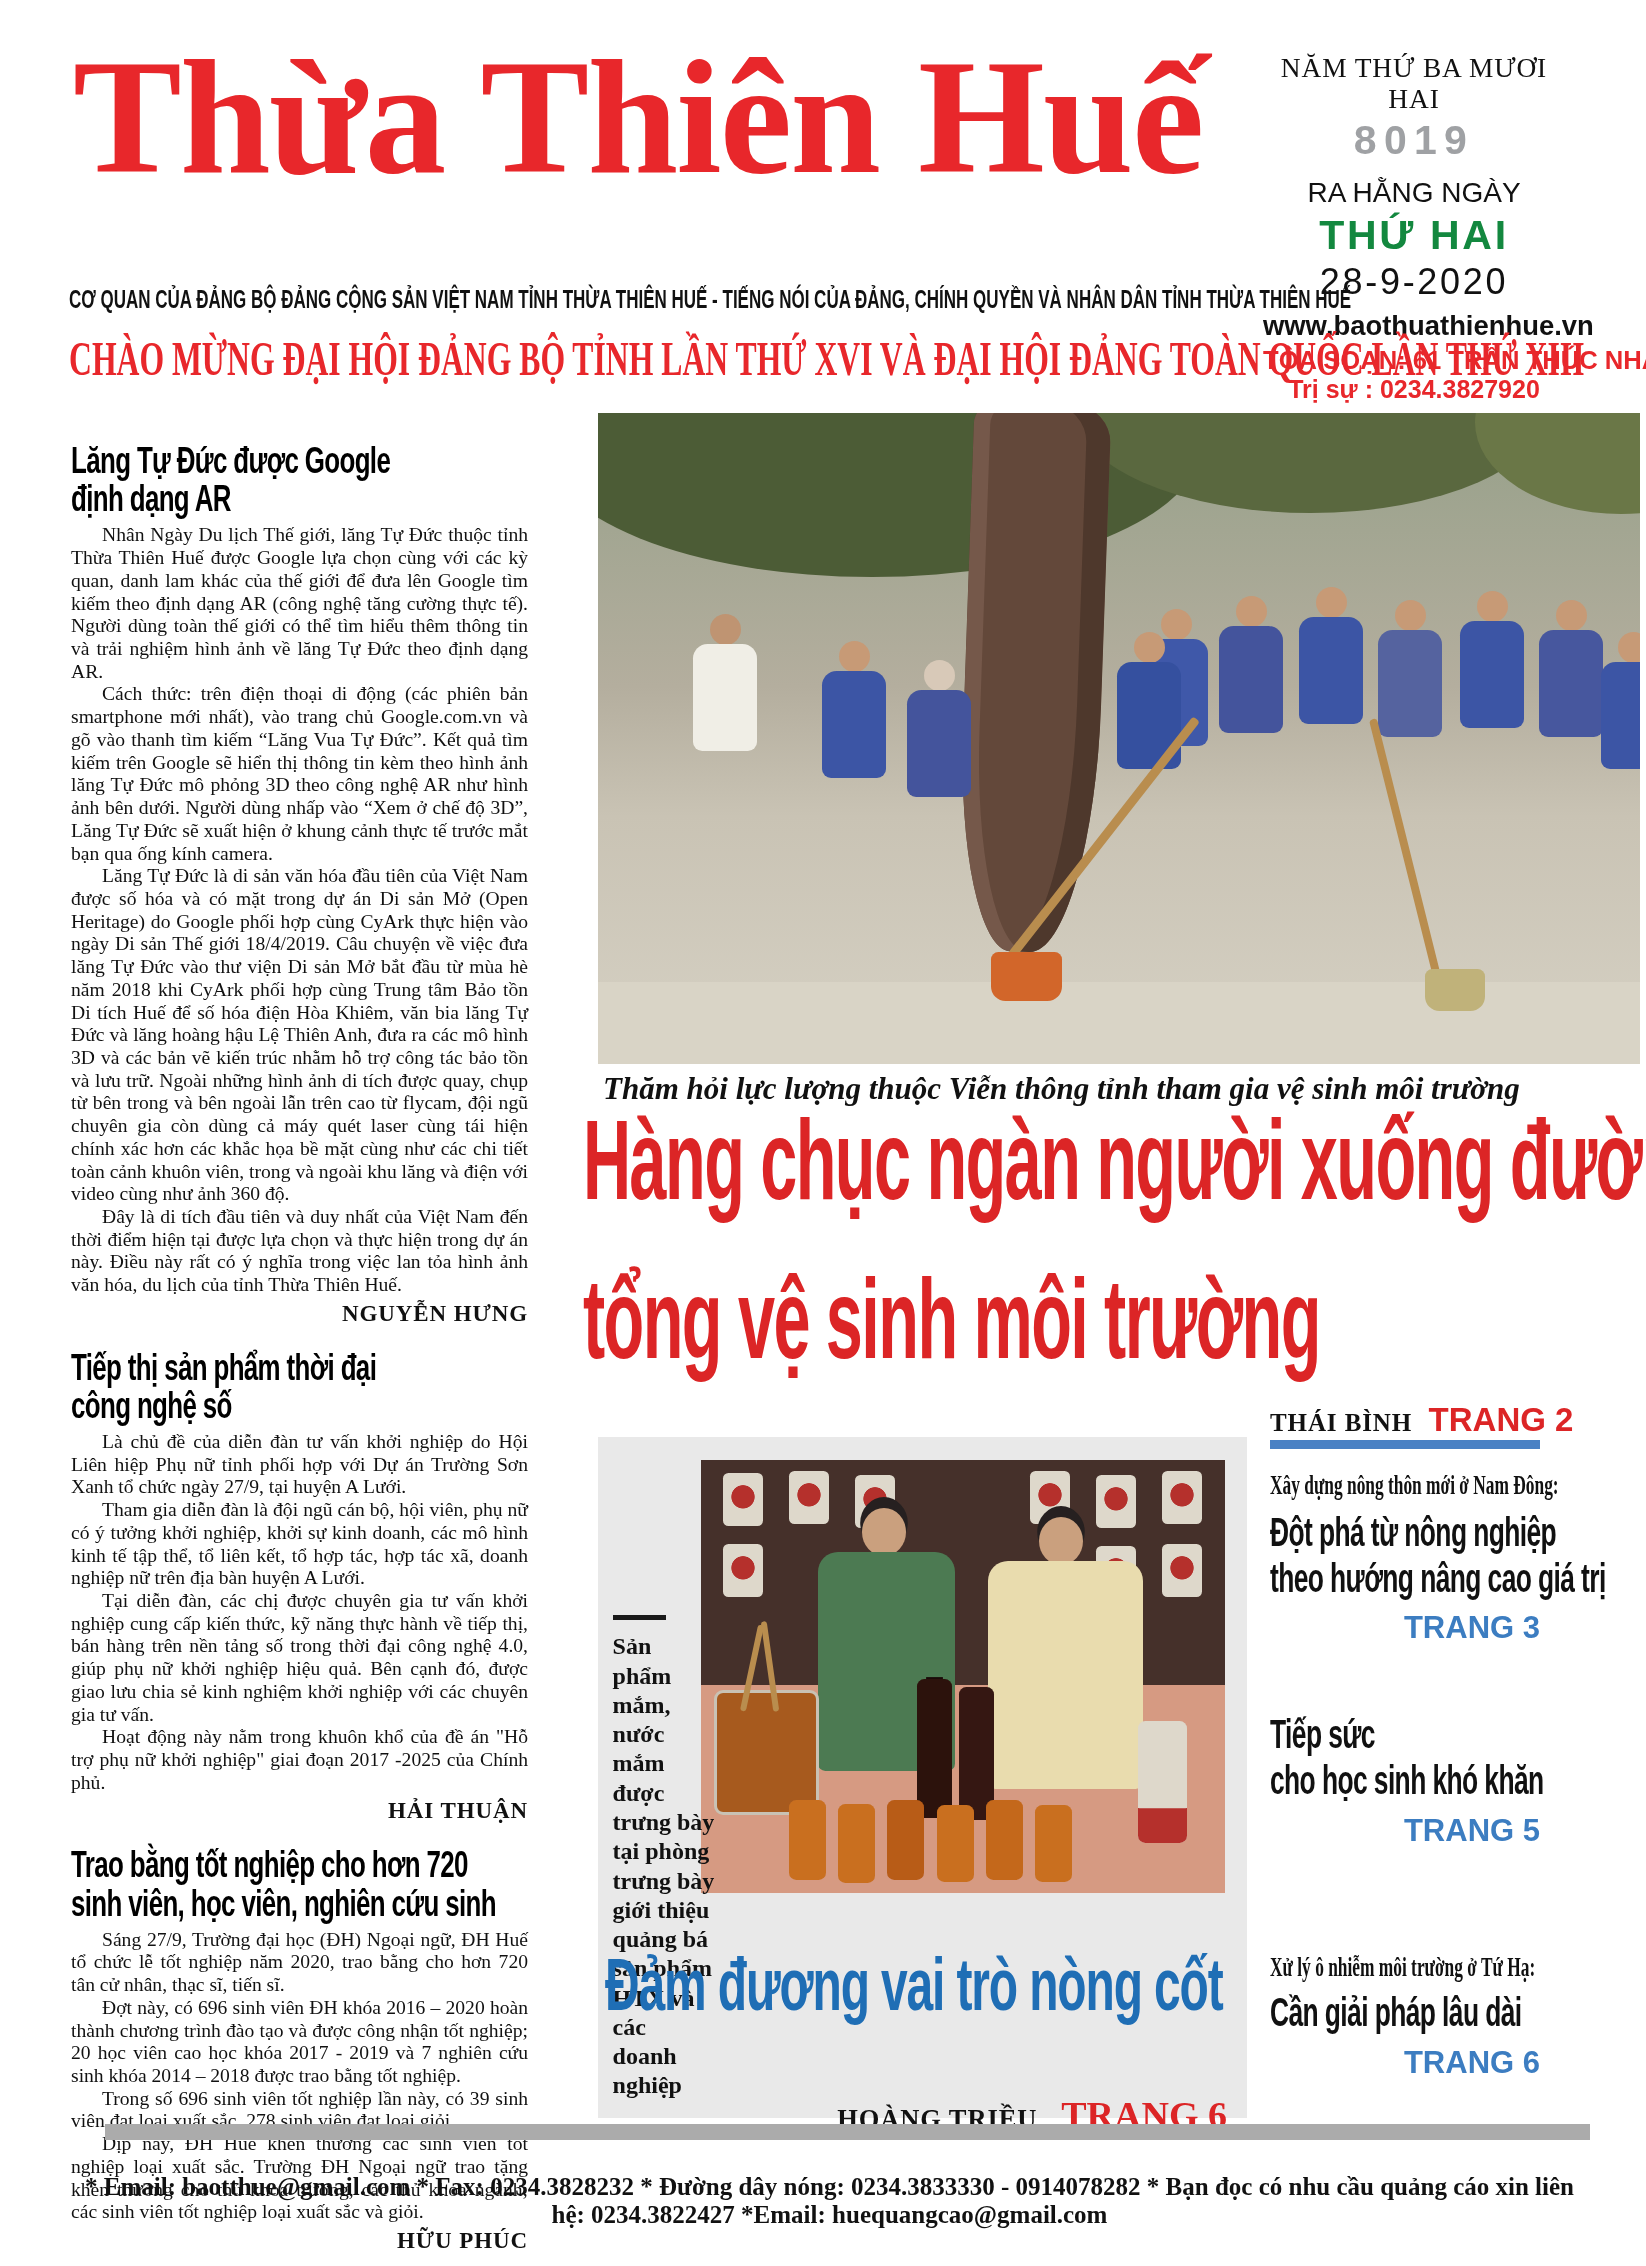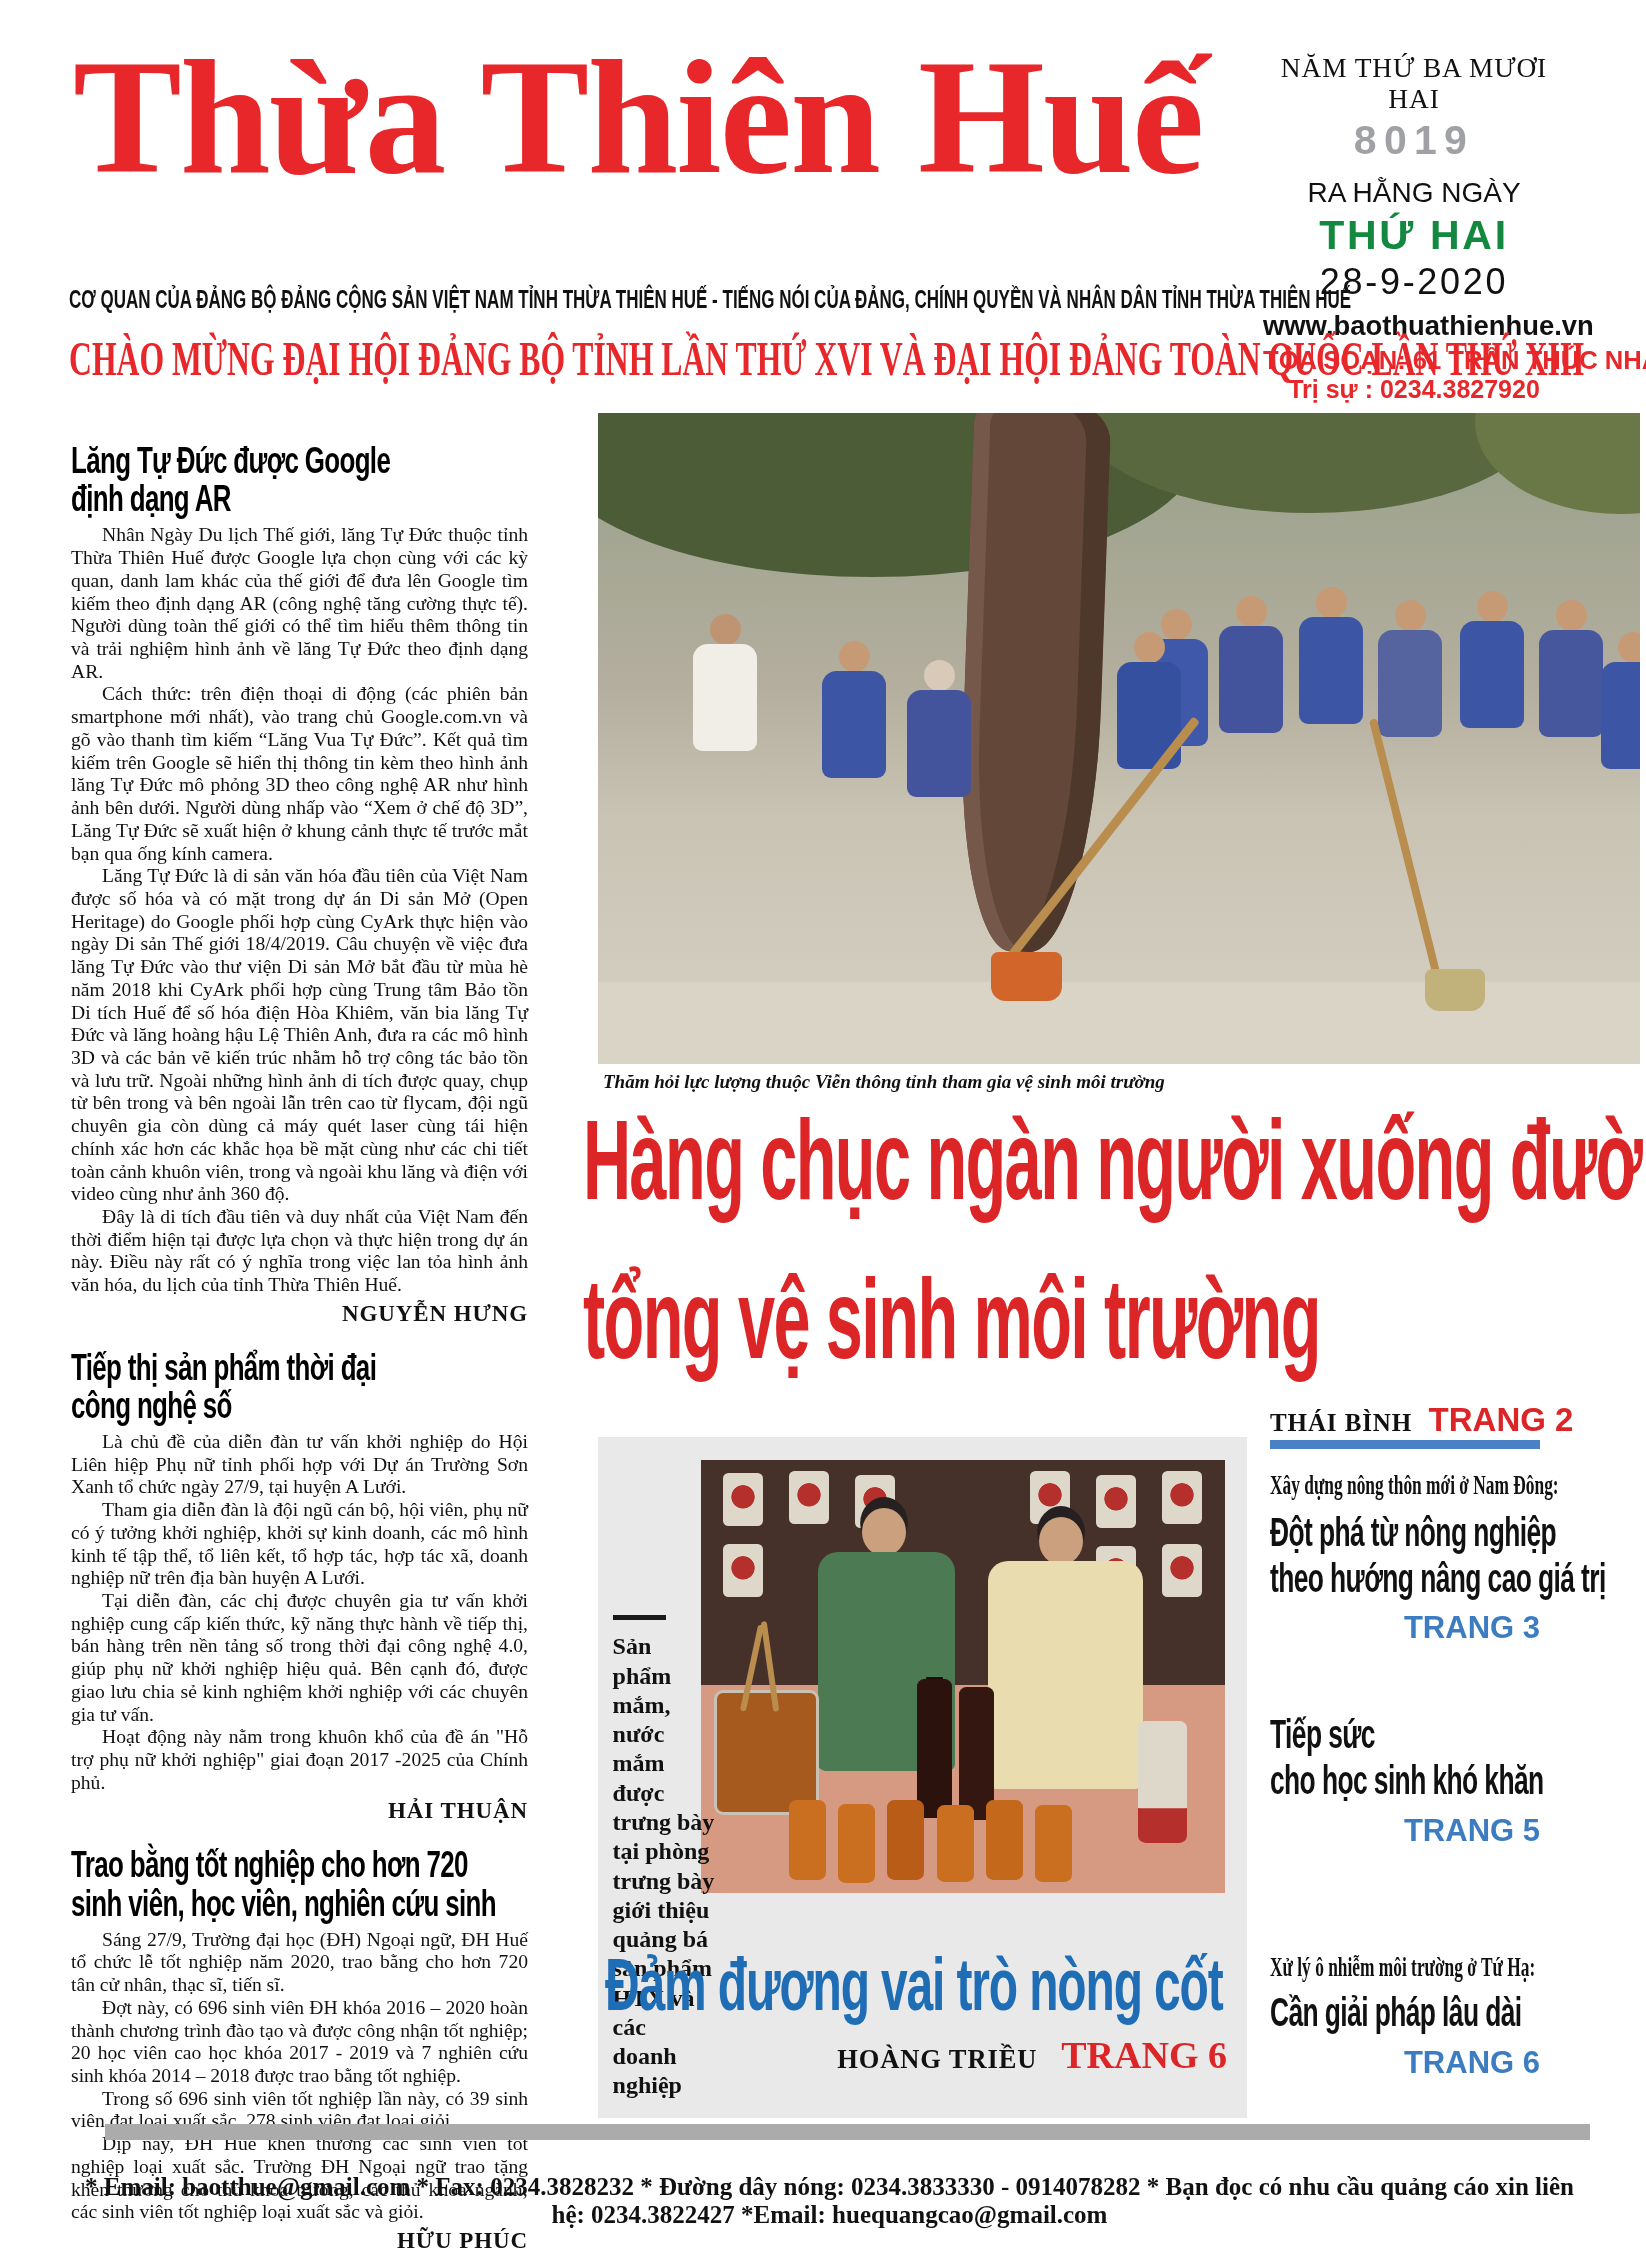--- a/index.html
+++ b/index.html
@@ -48,21 +48,21 @@
          box-shadow:inset -24px 0 0 #4e382c, inset 16.4px 0 0 #75584a;}
   .ground{position:absolute;left:0;bottom:0;width:100%;height:82px;background:#d9d4c6;}
   .person{position:absolute;width:79px;height:137px;}
   .person::before{content:'';position:absolute;left:24px;top:0;width:31px;height:31px;
                   border-radius:50%;background:var(--sk,#c79a76);}
   .person::after{content:'';position:absolute;left:7.3px;top:30px;width:64px;height:107px;
                  border-radius:14.6px 14.6px 9.1px 9.1px;background:var(--sh,#3c55a5);}
   .stick{position:absolute;background:#b98d4e;border-radius:3.7px;}
   .broomhead{position:absolute;background:#d2662a;border-radius:7.3px 7.3px 14.6px 14.6px;}
 
-  .cap-main{left:603px;top:1071px;width:1005px;font-style:italic;font-weight:bold;font-size:19px;}
+  .cap-main{left:603px;top:1071px;width:1005px;font-style:italic;font-weight:bold;font-size:31px;}
 
   
   .bigred{left:583px;font-family:"Liberation Sans",sans-serif;font-weight:bold;
           font-size:113px;line-height:1;color:#dc2526;letter-spacing:-2.7px;}
   .bigred .cond{transform:scaleX(0.59);}
   .l1{top:1104px;} .l2{top:1263px;}
   .ms-byline{left:1270px;top:1401px;width:274px;text-align:right;white-space:nowrap;}
   .ms-byline .by{font-weight:bold;font-size:25px;letter-spacing:0.9px;}
   .ms-byline .pg{font-family:"Liberation Sans",sans-serif;font-weight:bold;font-size:33px;
                  color:#dc2526;margin-left:16.4px;}
@@ -93,21 +93,21 @@
                box-shadow:0 -9.1px 0 1.8px #262020;}
   .woman .torso{position:absolute;top:44px;border-radius:20px 20px 7.3px 7.3px;}
   .vcap{position:absolute;left:14.6px;top:178px;width:102px;font-weight:bold;
         font-size:24px;line-height:1.22;}
   .vcap::before{content:'';display:block;width:53px;height:4.6px;background:#1a1a1a;margin-bottom:12.8px;}
   .cs-kick{position:absolute;left:20px;top:457px;font-family:"Liberation Serif",serif;
            font-weight:bold;font-size:48px;}
   .cs-head{position:absolute;left:7.3px;top:510px;font-family:"Liberation Sans",sans-serif;
            font-weight:bold;font-size:75px;color:#1f6eb5;letter-spacing:-1.8px;line-height:1;}
   .cs-head .cond{transform:scaleX(0.64);}
-  .cs-byline{position:absolute;right:20px;top:596px;text-align:left;white-space:nowrap;}
+  .cs-byline{position:absolute;right:20px;top:656px;text-align:left;white-space:nowrap;}
   .cs-byline .by{font-weight:bold;font-size:26.5px;letter-spacing:0.9px;}
   .cs-byline .pg{font-family:"Liberation Serif",serif;font-weight:bold;font-size:38px;
                  color:#dc2526;margin-left:24px;}
 
   
   .graybar{left:105px;top:2124px;width:1485px;height:15.5px;background:#ababab;}
   .footer{left:69px;top:2173px;width:1521px;text-align:center;font-weight:bold;font-size:25px;}
 </style>
 </head>
 <body>

